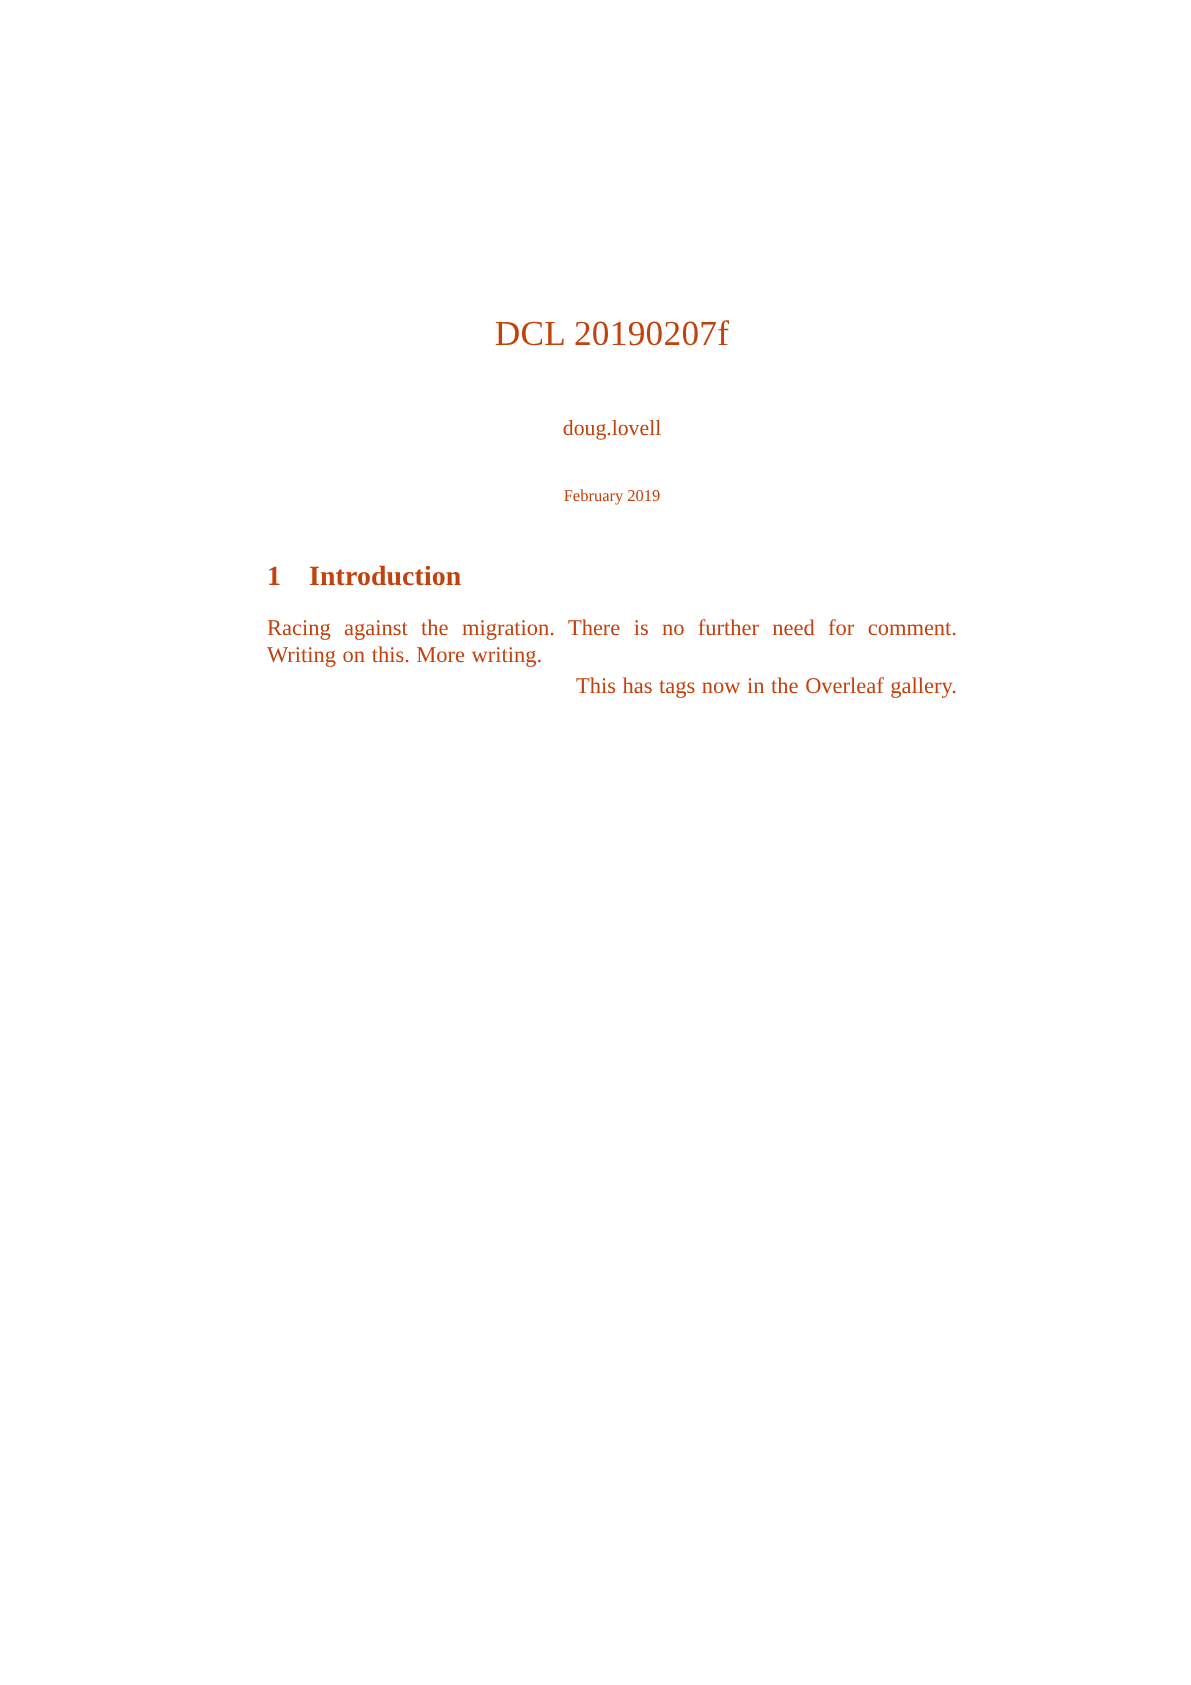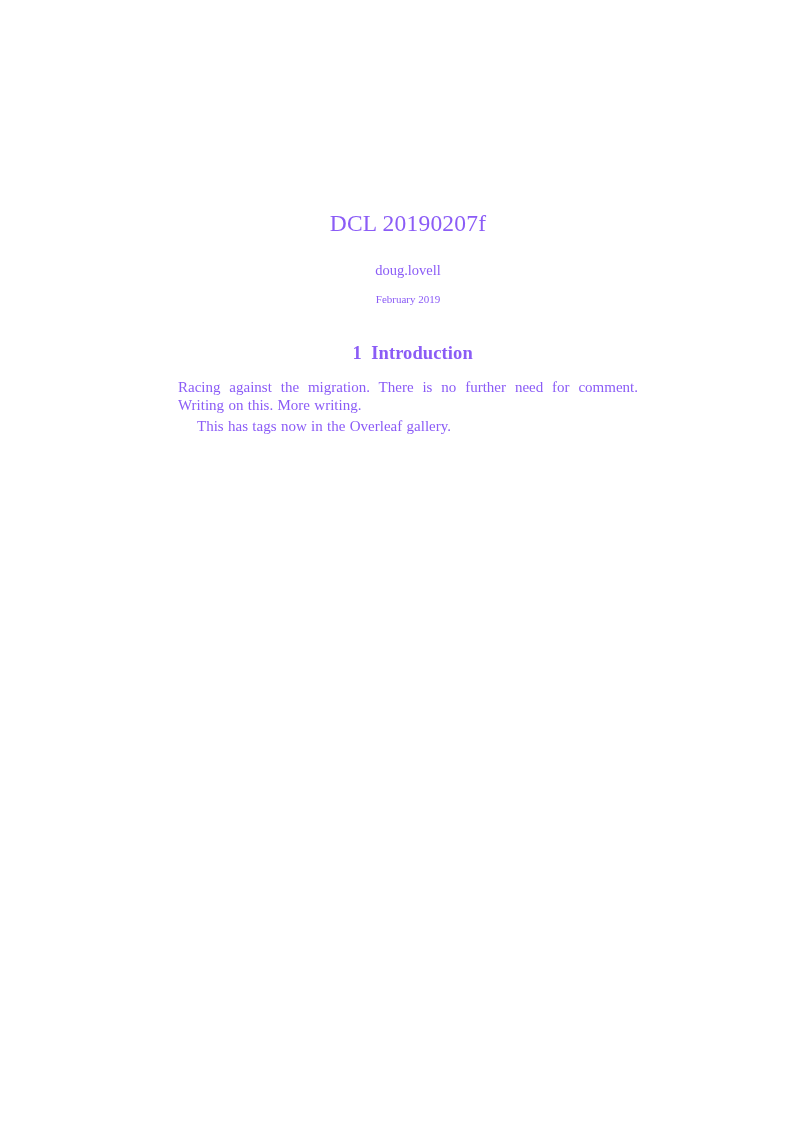--- a/index.html
+++ b/index.html
@@ -7,74 +7,73 @@
     padding: 0;
     background: #ffffff;
   }
   .page {
     position: relative;
     width: 794px;
     height: 903px;
     margin: 0 auto;
     background: #ffffff;
     font-family: "Liberation Serif", serif;
-    color: #8b5cf6;
+    color: #c2410c;
     overflow: hidden;
   }
   .content {
     position: absolute;
     left: 178px;
     top: 0;
     width: 460px;
   }
   .doc-title {
     margin: 0;
     padding-top: 210px;
     text-align: center;
     font-size: 23.5px;
     font-weight: normal;
     letter-spacing: 0.2px;
   }
   .doc-author {
-    margin: 0;
+    margin: 16px;
     padding-top: 25px;
     text-align: center;
     font-size: 14.5px;
   }
   .doc-date {
     margin: 0;
     padding-top: 14px;
     text-align: center;
     font-size: 11px;
   }
   .section-heading {
     margin: 0;
     padding-top: 38px;
     font-size: 18.5px;
     font-weight: bold;
     letter-spacing: 0.1px;
-    text-align: center;
   }
   .section-heading .sec-num {
     display: inline-block;
     min-width: 28px;
   }
   .body-par {
     margin: 0;
     padding-top: 14px;
     font-size: 15px;
     line-height: 1.22;
     text-align: justify;
     text-justify: inter-word;
     word-spacing: 0.6px;
   }
   .body-par.indented {
     padding-top: 2px;
     text-indent: 19px;
-    text-align: left;
+    text-align: right;
   }
   .page-number {
     position: absolute;
     left: 0;
     right: 0;
     top: 925px;
     text-align: center;
     font-size: 13px;
   }
 </style>

